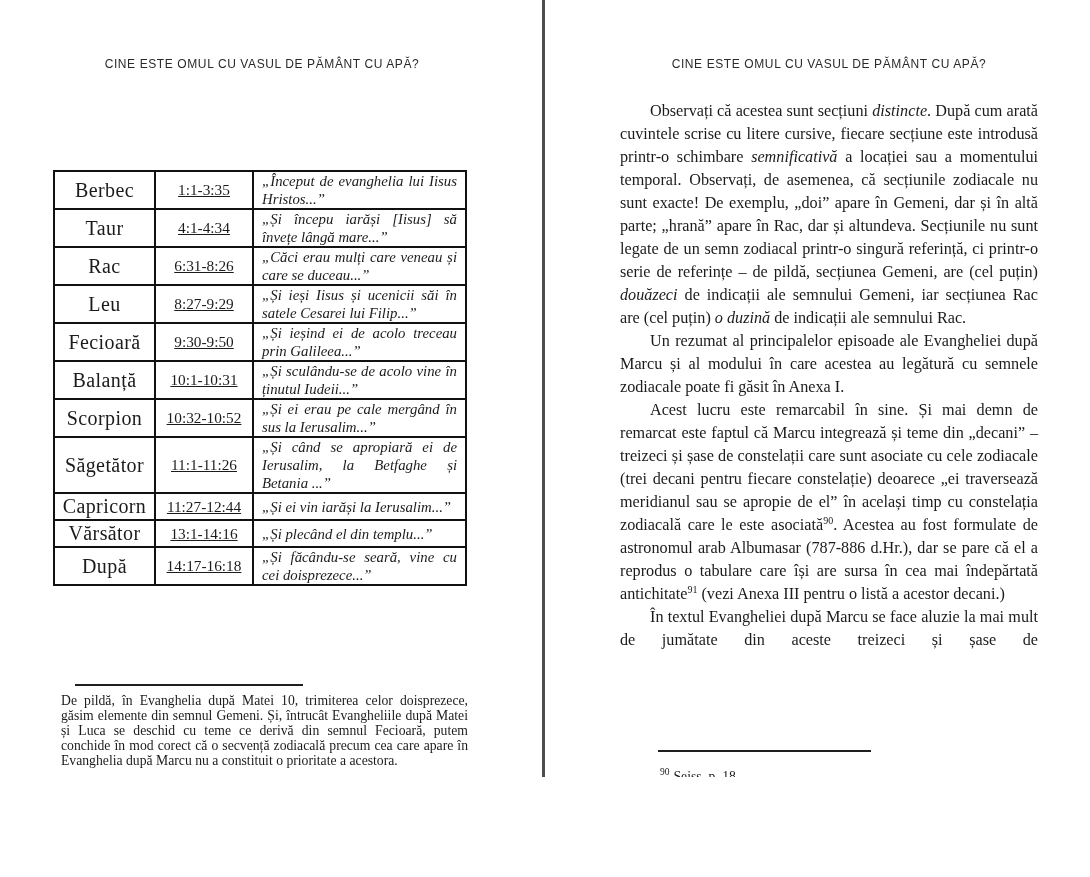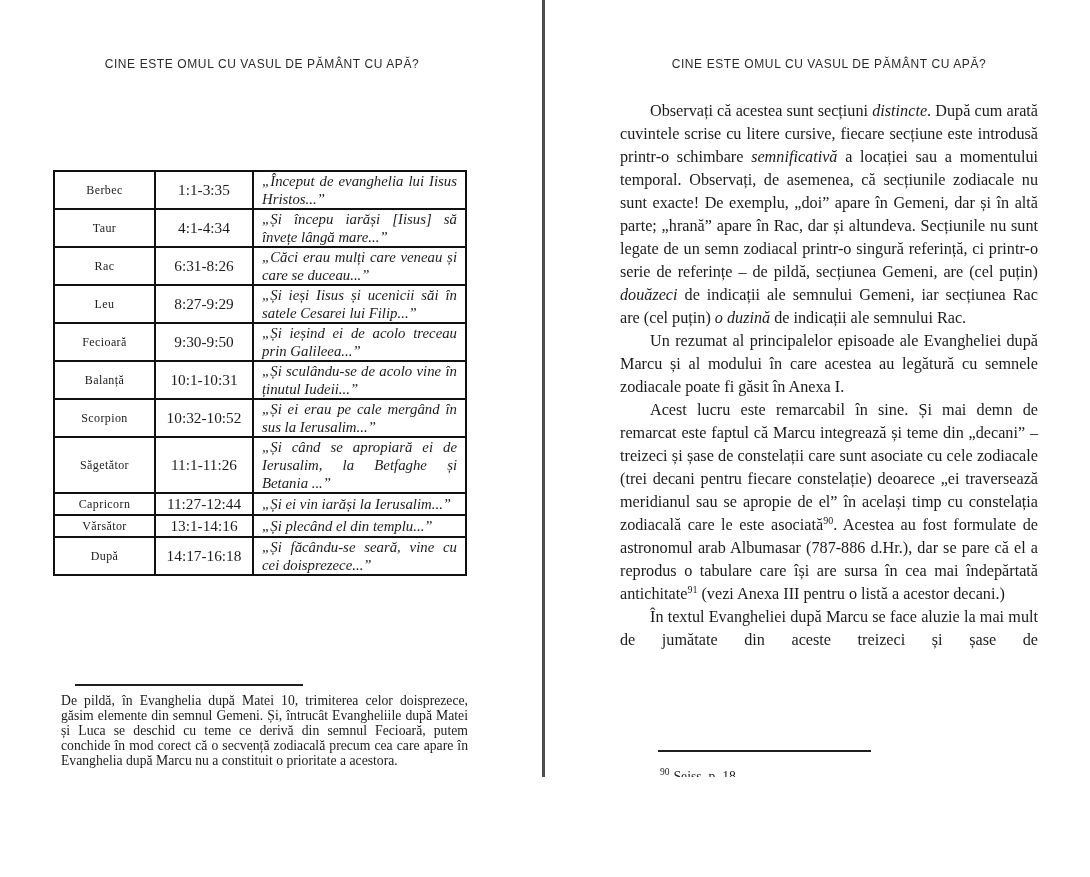--- a/index.html
+++ b/index.html
@@ -24,22 +24,22 @@
   .intro{
     position:absolute;top:100px;left:57px;width:410px;margin:0;
     font-size:16.2px;line-height:23px;text-align:justify;text-indent:30px;
   }
 
   table.zodiac-table{
     position:absolute;top:170px;left:53px;width:414px;
     border-collapse:collapse;table-layout:fixed;
   }
   table.zodiac-table td{border:2px solid #111111;vertical-align:middle;}
-  td.sign{width:95px;text-align:center;font-size:12px;letter-spacing:0.4px;padding:1px 2px;}
-  td.ref{width:92px;text-align:center;font-size:15.3px;padding:1px 2px;}
+  td.sign{width:95px;text-align:center;font-size:20px;letter-spacing:0.4px;padding:1px 2px;}
+  td.ref{width:92px;text-align:center;font-size:15.3px;padding:1px 2px;text-decoration:underline;}
   td.quote{
     font-style:italic;font-size:14.8px;line-height:18px;
     padding:0 8px;text-align:justify;
   }
 
   .fn-area-left{position:absolute;top:684px;left:57px;width:411px;}
   .fn-area-right{position:absolute;top:750px;left:74px;width:418px;}
   .fn-rule{width:228px;height:2px;background:#1f1f1f;margin-left:18px;}
   .fn-rule-right{width:213px;margin-left:38px;}
   .fn-text{

